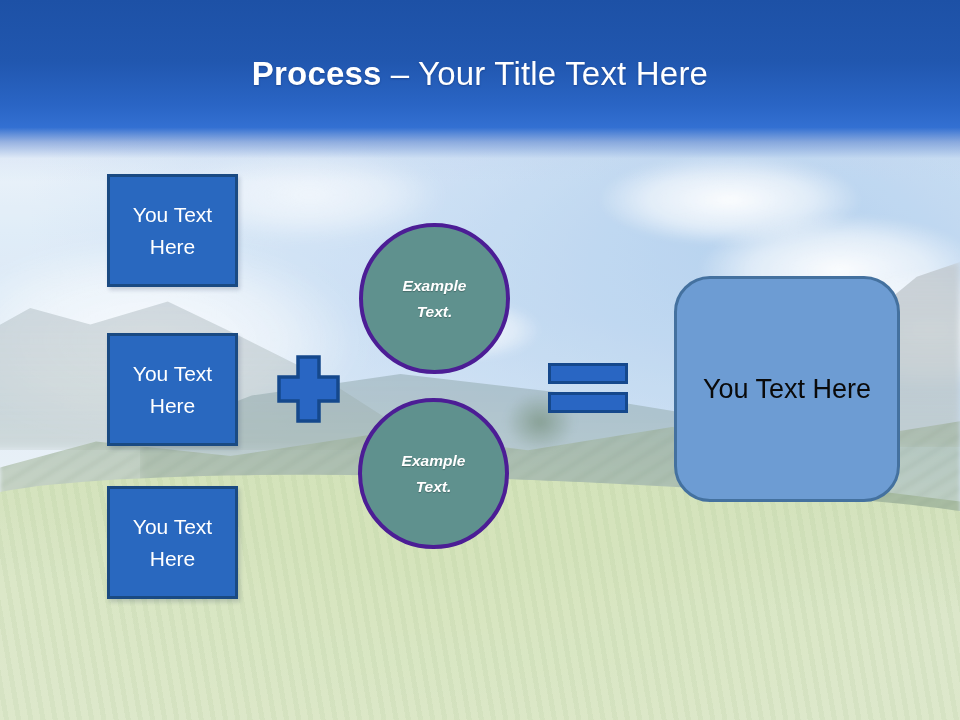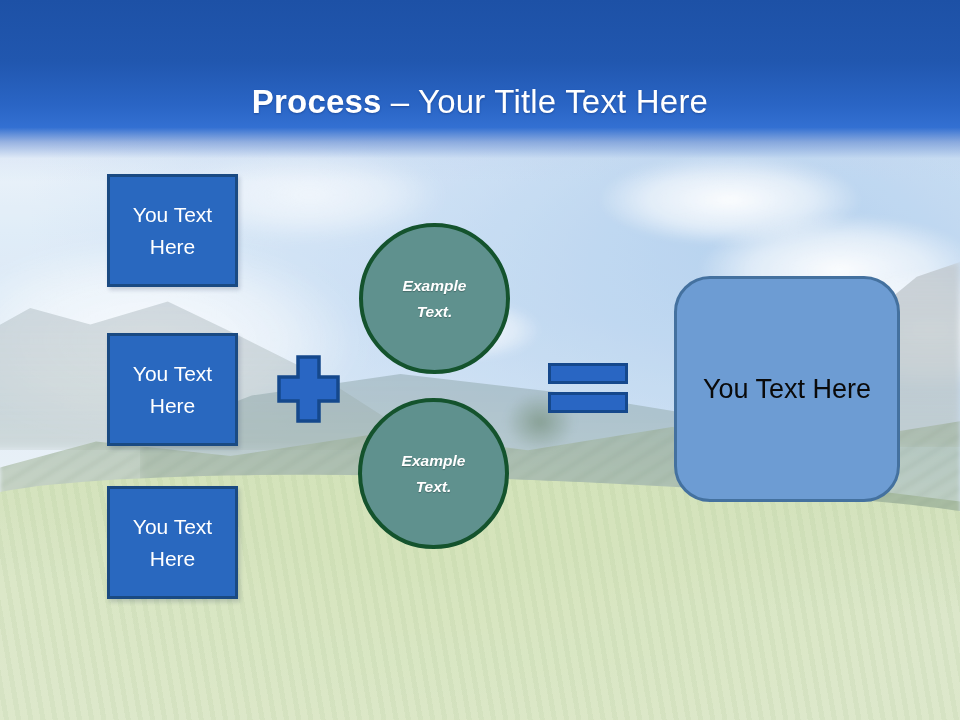--- a/index.html
+++ b/index.html
@@ -59,36 +59,36 @@
     border-radius:52% 48% 0 0 / 52px 26px 0 0;
     transform:rotate(2.2deg);}
   .wash{position:absolute;inset:0;background:rgba(255,255,255,0.22);}
   
   .header-band{position:absolute;left:0;top:0;width:960px;height:182px;
     background:linear-gradient(180deg,
       #1d51a6 0%,#2157af 34%,#2a65c5 58%,#3370d2 70%,
       rgba(95,135,208,0.60) 78%,rgba(195,214,239,0.28) 87%,rgba(255,255,255,0) 100%);}
   .title{position:absolute;left:0;top:55px;width:960px;text-align:center;
     color:#ffffff;font-size:33px;letter-spacing:.2px;
-    text-shadow:0 1px 2px rgba(10,30,80,0.35);margin-top:28px;}
+    text-shadow:0 1px 2px rgba(10,30,80,0.35);}
   .title .t-bold{font-weight:bold;}
   .title .t-rest{font-weight:normal;margin-left:9px;}
   
   .box{position:absolute;left:107px;width:131px;height:113px;box-sizing:border-box;
     background:#2968bf;border:3px solid #1a4a82;
     display:flex;align-items:center;justify-content:center;text-align:center;
     color:#fff;font-size:21px;line-height:1.5;padding:0 6px;
     box-shadow:2px 3px 4px rgba(20,40,80,0.18);}
   .box.b1{top:174px;} .box.b2{top:333px;} .box.b3{top:486px;}
   .plus-wrap{position:absolute;left:276px;top:354px;width:65px;height:70px;}
   .eq-wrap{position:absolute;left:548px;top:363px;width:80px;display:flex;
     flex-direction:column;gap:8px;}
   .eq-bar{width:80px;height:21px;box-sizing:border-box;background:#2966c3;border:3px solid #15488c;}
   .circle{position:absolute;width:151px;height:151px;border-radius:50%;box-sizing:border-box;
-    background:#5f918e;border:4px solid #14532d;
+    background:#5f918e;border:4px solid #4c1d95;
     display:flex;align-items:center;justify-content:center;text-align:center;
     color:#fff;font-weight:bold;font-style:italic;font-size:15.5px;line-height:1.65;
     text-shadow:0 1px 1px rgba(0,0,0,0.25);}
   .circle .ctext{width:100px;}
   .circle.cc1{left:359px;top:223px;}
   .circle.cc2{left:358px;top:398px;}
   .result{position:absolute;left:674px;top:276px;width:226px;height:226px;box-sizing:border-box;
     background:#6d9cd3;border:3px solid #44719f;border-radius:36px;
     display:flex;align-items:center;justify-content:center;text-align:center;
     color:#0a0a0a;font-size:27px;}

